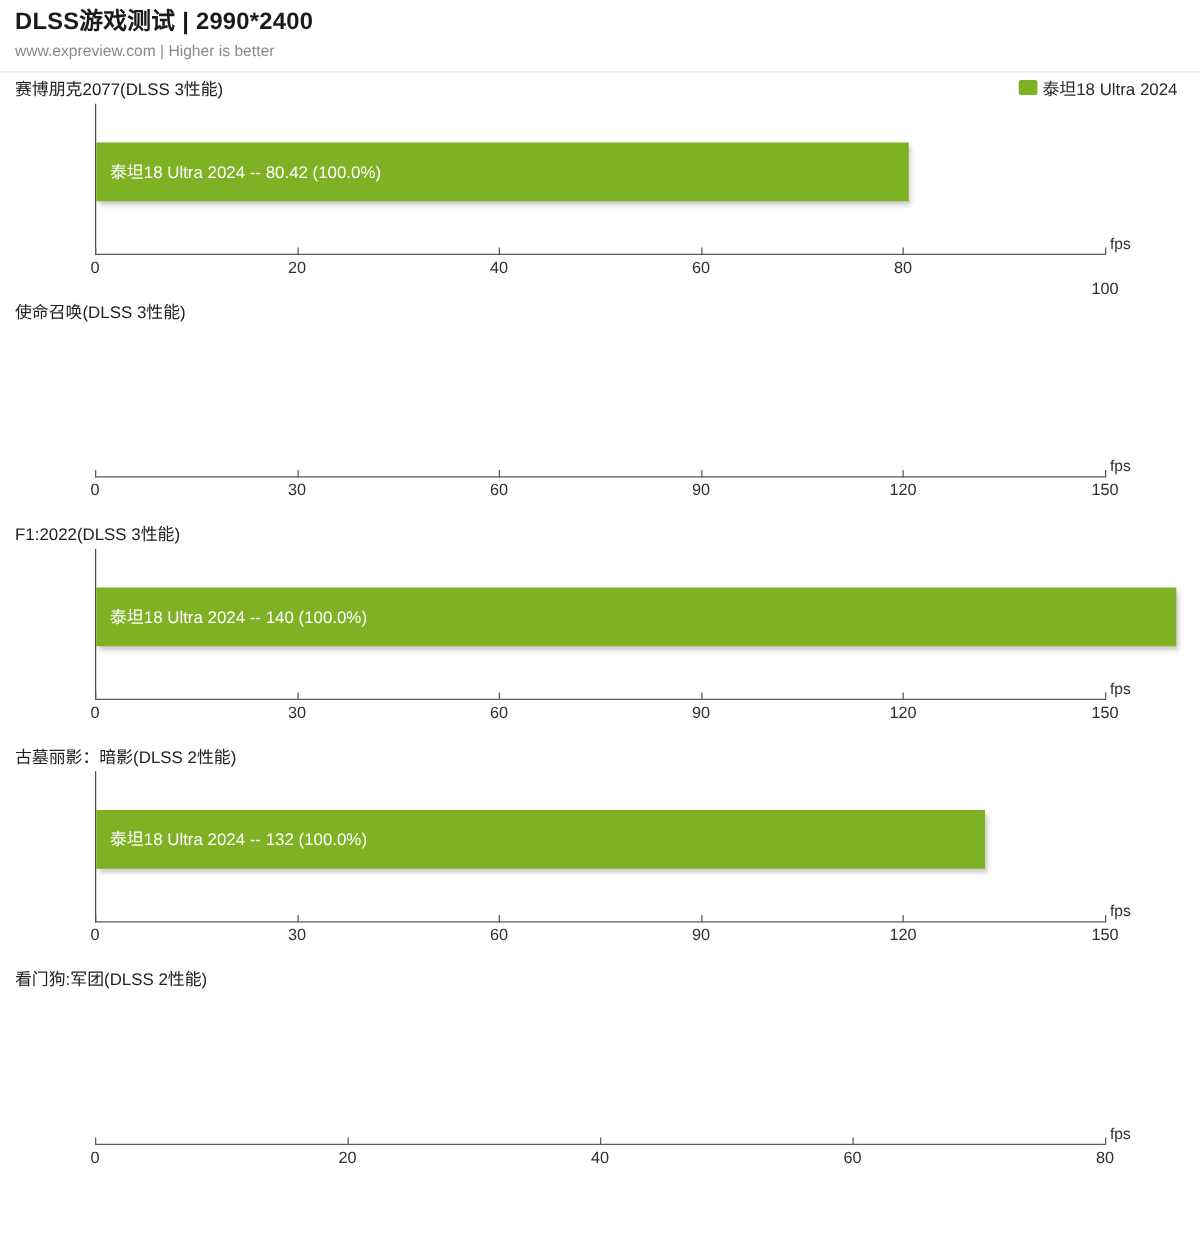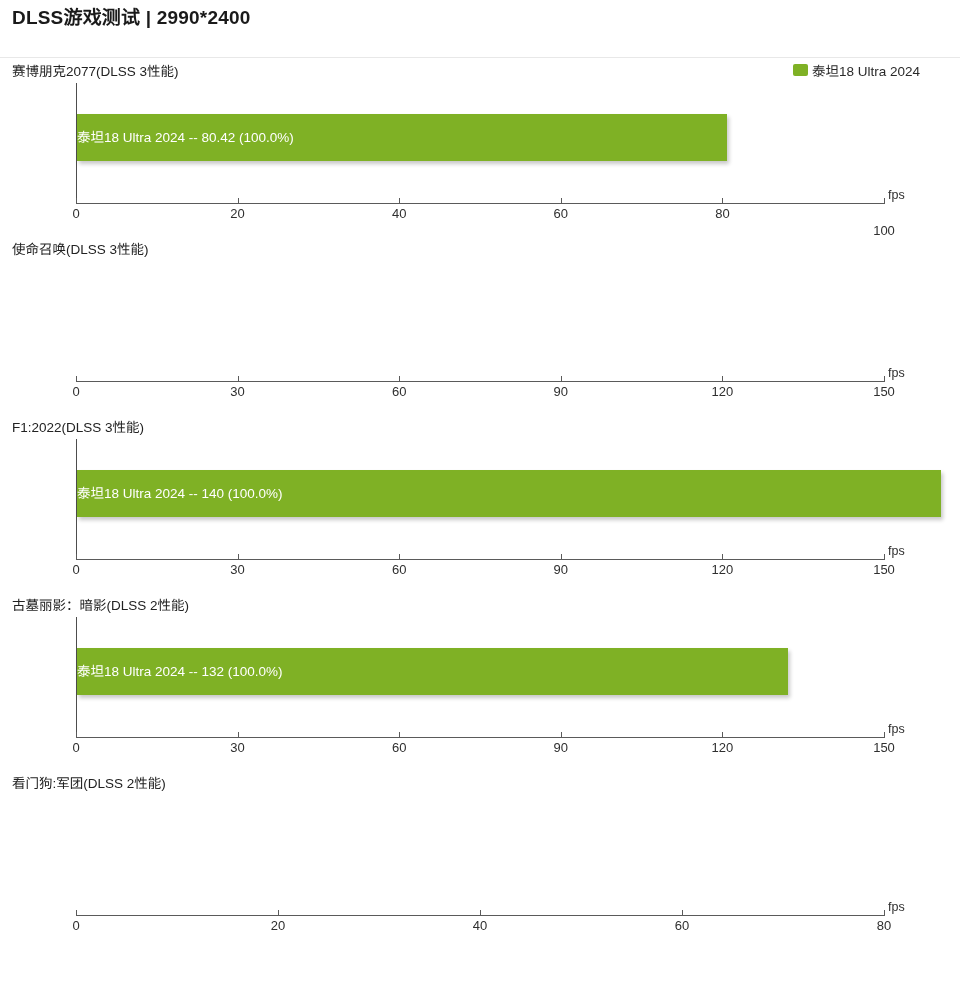--- a/index.html
+++ b/index.html
@@ -39,21 +39,21 @@
     left: 0;
     top: 57px;
     width: 960px;
     height: 1px;
     background: #e8e8e8;
   }
 
   
   .legend {
     position: absolute;
-    right: 40px;
+    right: 18px;
     top: 60px;
     display: flex;
     align-items: center;
     gap: 4px;
   }
   .legend-swatch {
     width: 15px;
     height: 12px;
     background: #7fb125;
     border-radius: 2px;
@@ -106,20 +106,21 @@
   .bar {
     position: absolute;
     left: 1px;
     top: 31px;
     height: 47px;
     background: #7fb125;
     box-shadow: 2px 3px 4px rgba(0,0,0,0.22);
     display: flex;
     align-items: center;
     box-sizing: border-box;
+    padding-left: 11px;
   }
   .bar-label {
     font-size: 13.5px;
     color: #ffffff;
     white-space: nowrap;
     line-height: 1;
   }
 
   
   .axis {
@@ -158,20 +159,21 @@
     top: -15px;
     font-size: 12.5px;
     color: #2f2f2f;
   }
 </style>
 </head>
 <body>
 
 <div class="header">
   <div class="header-title">DLSS游戏测试 | 2990*2400</div>
+  <div class="header-subtitle">www.expreview.com | Higher is better</div>
 </div>
 <div class="header-rule"></div>
 
 <div class="legend" id="legend-root">
     <span class="legend-swatch" style="background: rgb(127, 177, 37);"></span>
     <span class="legend-label">泰坦18 Ultra 2024</span>
   </div>
 
 <div class="charts" id="charts-root">
     <div class="chart-block">

